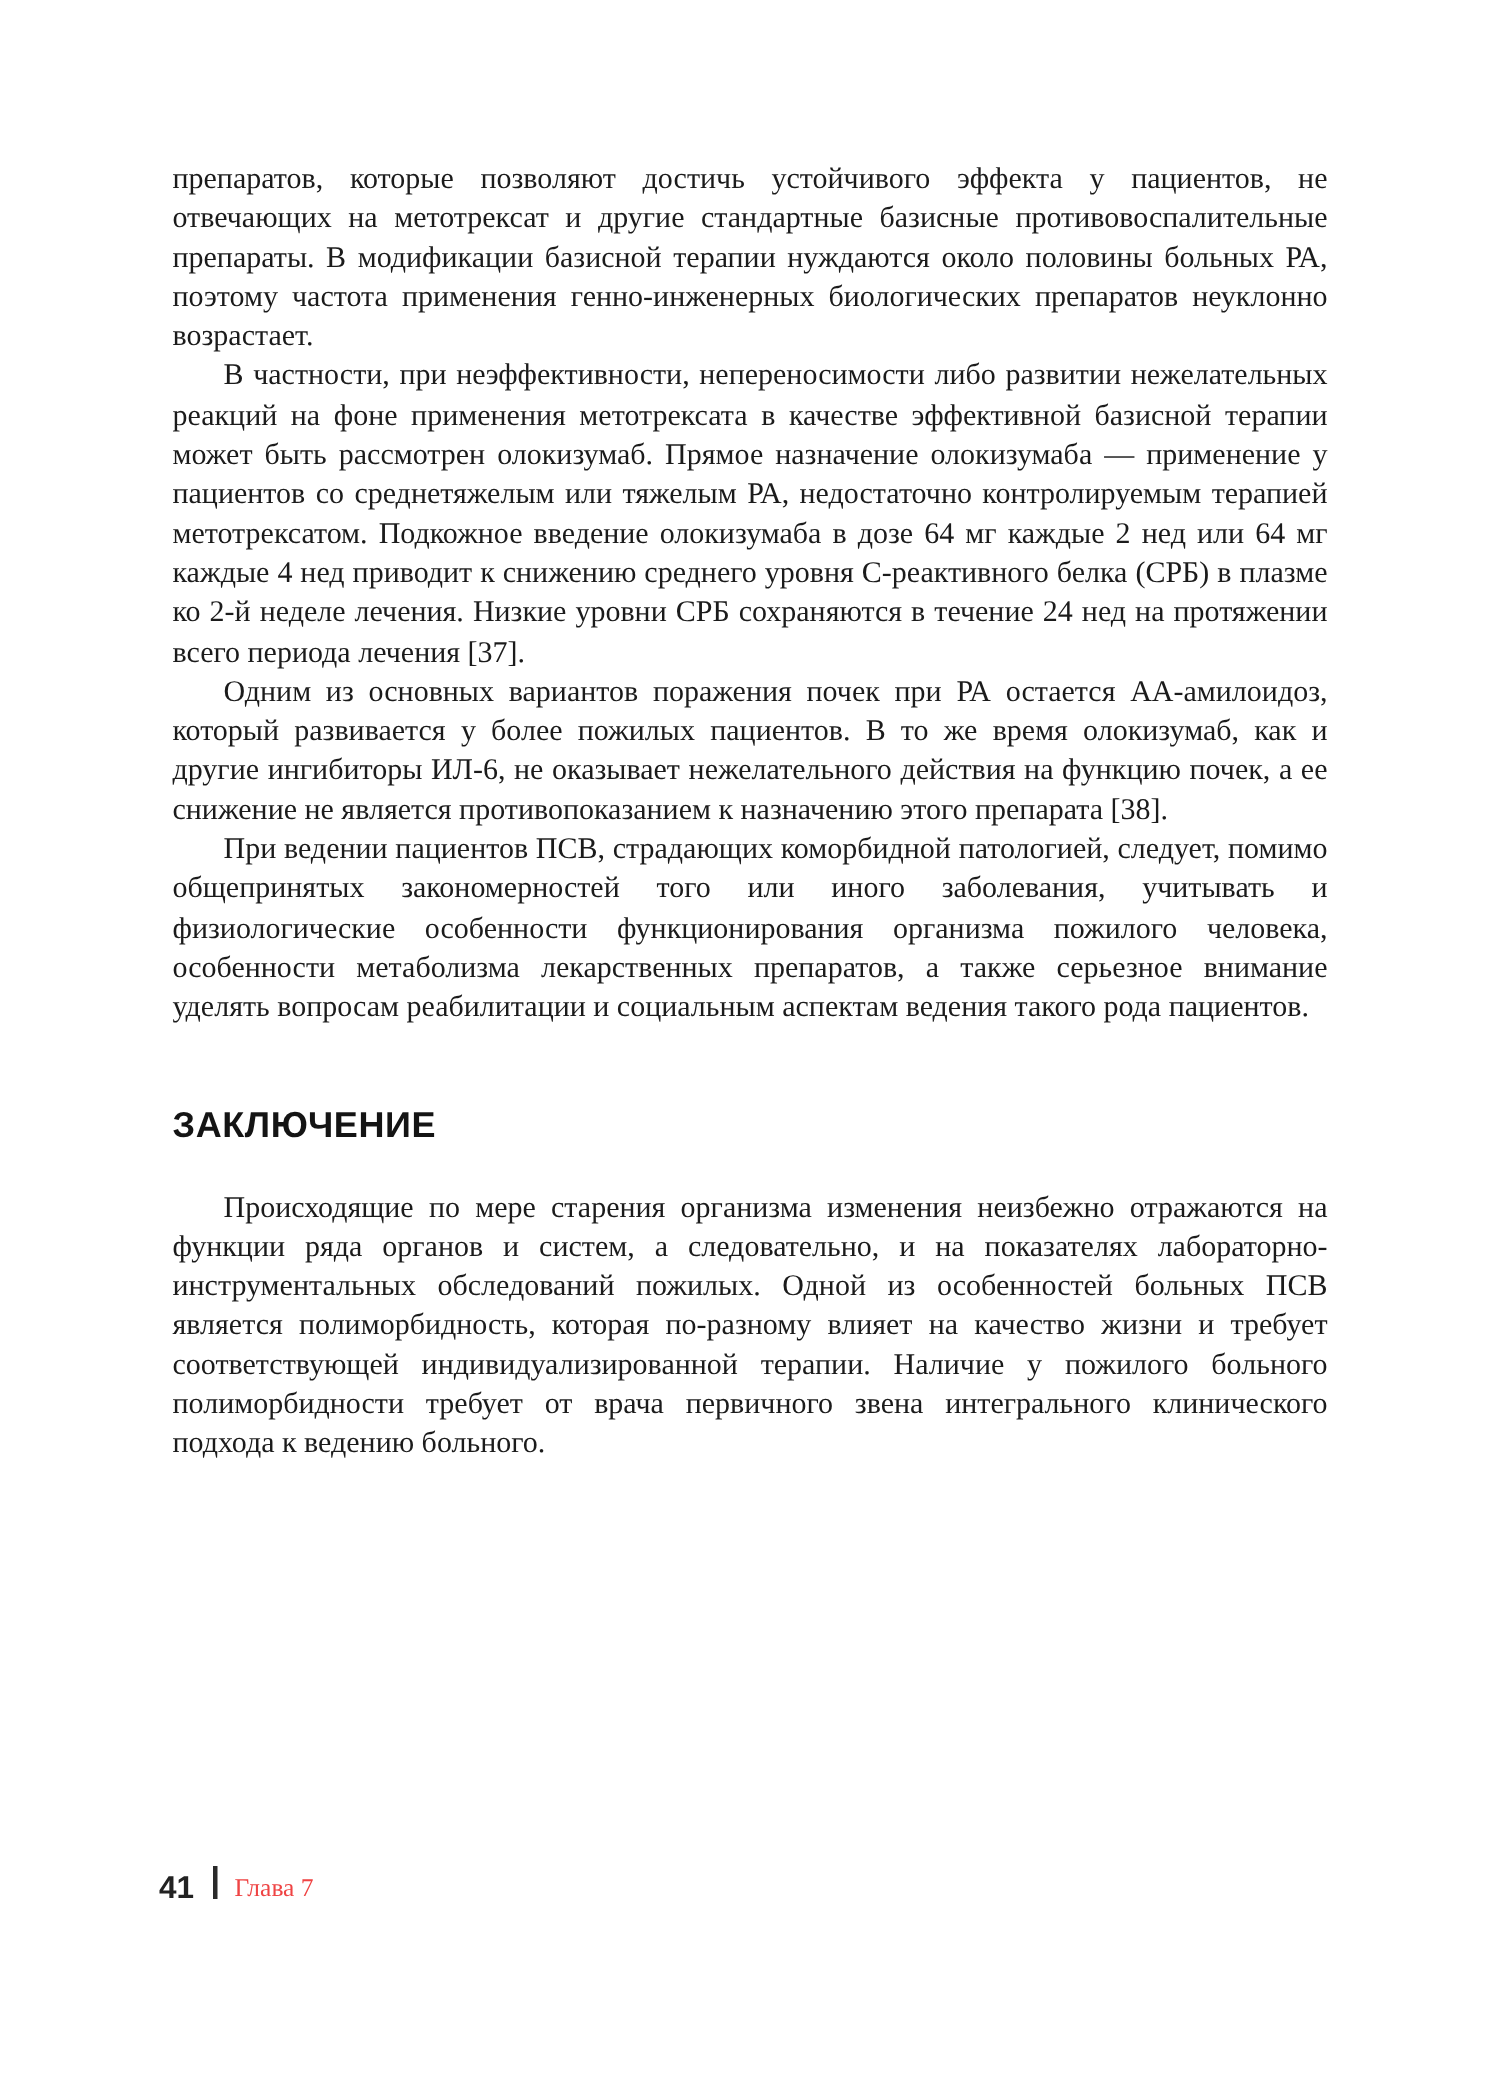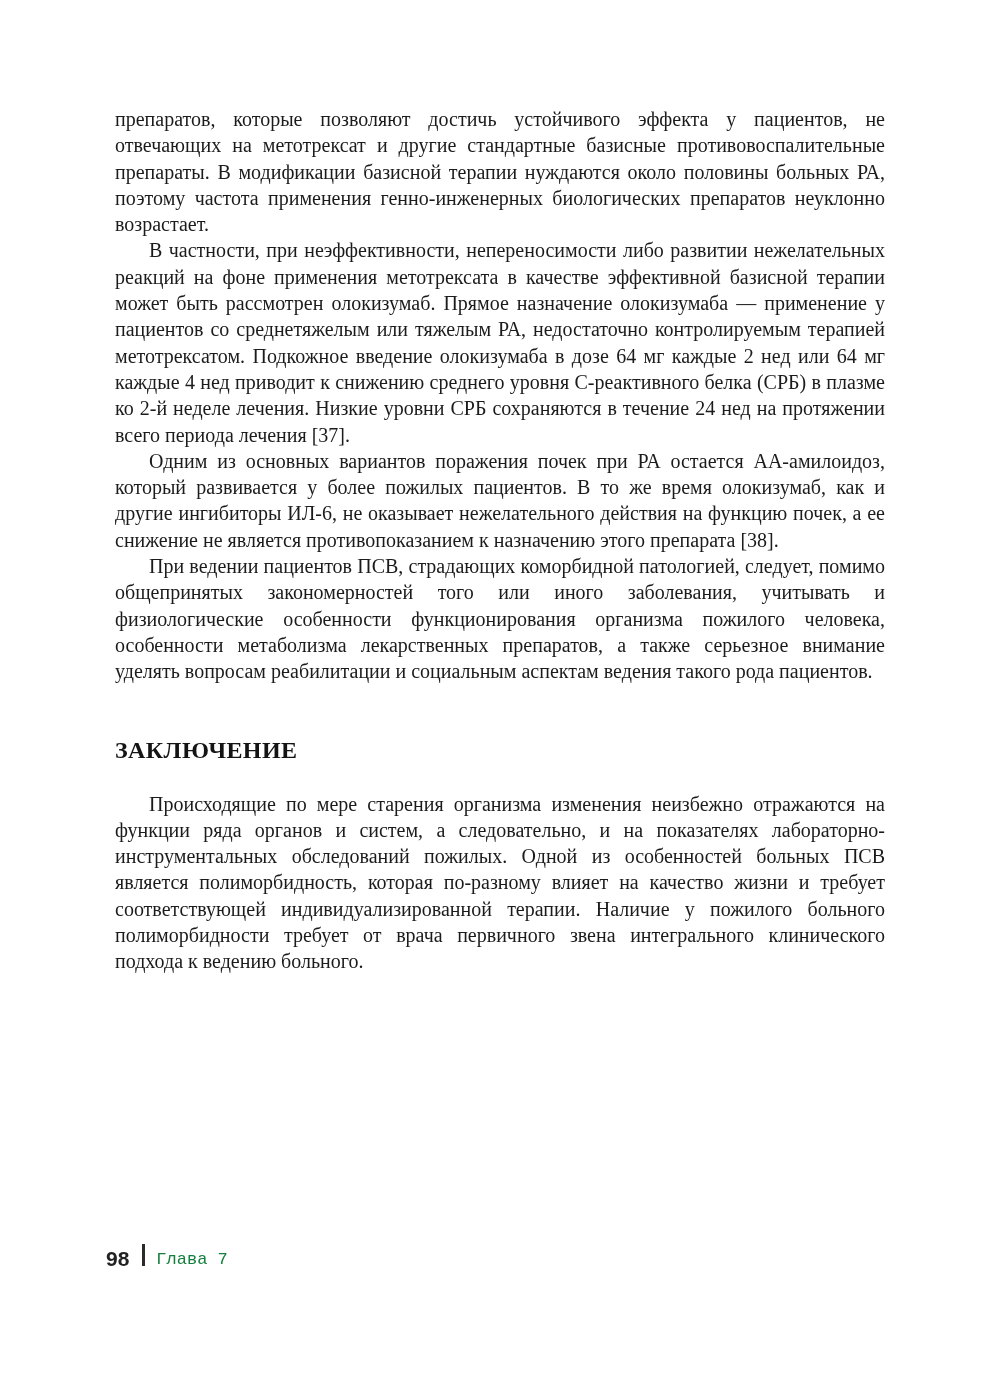--- a/index.html
+++ b/index.html
@@ -40,21 +40,21 @@
     color: #1b1b1b;
     hyphens: auto;
     -webkit-hyphens: auto;
   }
 
   .para.first {
     text-indent: 0;
   }
 
   .section-heading {
-    font-family: Liberation Serif, serif;
+    font-family: Liberation Sans, sans-serif;
     font-size: 24px;
     font-weight: 700;
     letter-spacing: 0.4px;
     color: #141414;
     margin: 52px 0 27px 0;
   }
 
   .page-footer {
     position: absolute;
     left: 106px;
@@ -71,24 +71,24 @@
   }
 
   .footer-divider {
     width: 3px;
     height: 30px;
     background: #2a2a2a;
     margin: 0 11px 0 13px;
   }
 
   .chapter-label {
-    font-family: Liberation Mono, monospace;
+    font-family: Liberation Serif, serif;
     font-size: 17px;
     font-weight: 400;
-    color: #15803d;
+    color: #ef4444;
   }
 </style>
 </head>
 <body>
 
 <div class="page">
 
   <main class="content">
 
     <p class="para first">препаратов, которые позволяют достичь устойчивого эффекта у пациентов, не отвечающих на метотрексат и другие стандартные базисные противовоспалительные препараты. В модификации базисной терапии нуждаются около половины больных РА, поэтому частота применения генно-инженерных биологических препаратов неуклонно возрастает.</p>
@@ -101,18 +101,18 @@
     <p class="para">При ведении пациентов ПСВ, страдающих коморбидной патологией, следует, помимо общепринятых закономерностей того или иного заболевания, учитывать и физиологические особенности функционирования организма пожилого человека, особенности метаболизма лекарственных препаратов, а также серьезное внимание уделять вопросам реабилитации и социальным аспектам ведения такого рода пациентов.</p>
 
 
     <h2 class="section-heading">ЗАКЛЮЧЕНИЕ</h2>
 
     <p class="para">Происходящие по мере старения организма изменения неизбежно отражаются на функции ряда органов и систем, а следовательно, и на показателях лабораторно-инструментальных обследований пожилых. Одной из особенностей больных ПСВ является полиморбидность, которая по-разному влияет на качество жизни и требует соответствующей индивидуализированной терапии. Наличие у пожилого больного полиморбидности требует от врача первичного звена интегрального клинического подхода к ведению больного.</p>
 
   </main>
 
   <footer class="page-footer">
-    <span class="page-number">98</span>
+    <span class="page-number">41</span>
     <span class="footer-divider"></span>
     <span class="chapter-label">Глава 7</span>
   </footer>
 
 </div>
 
 </body></html>

